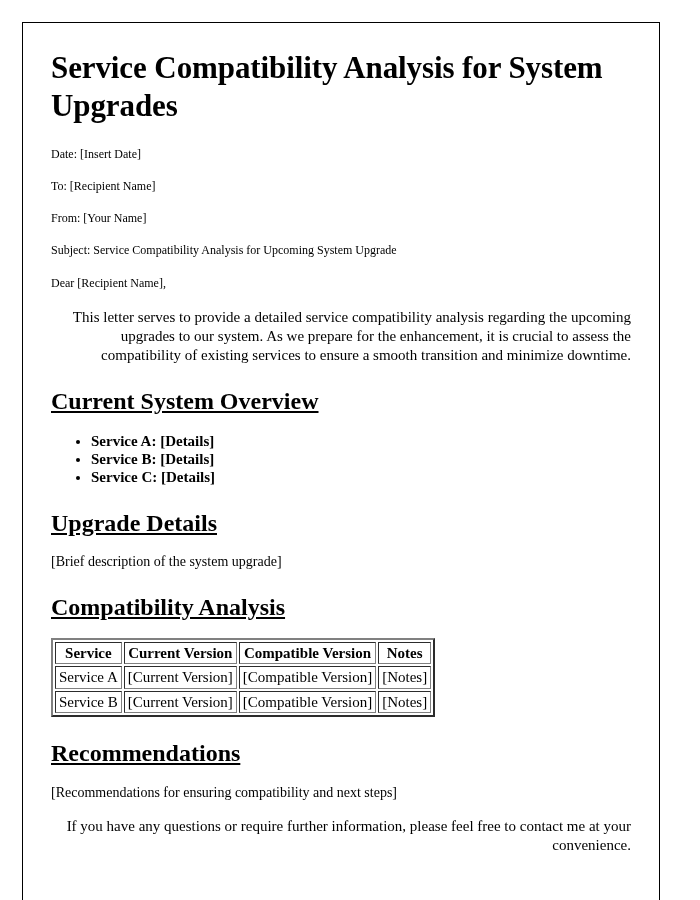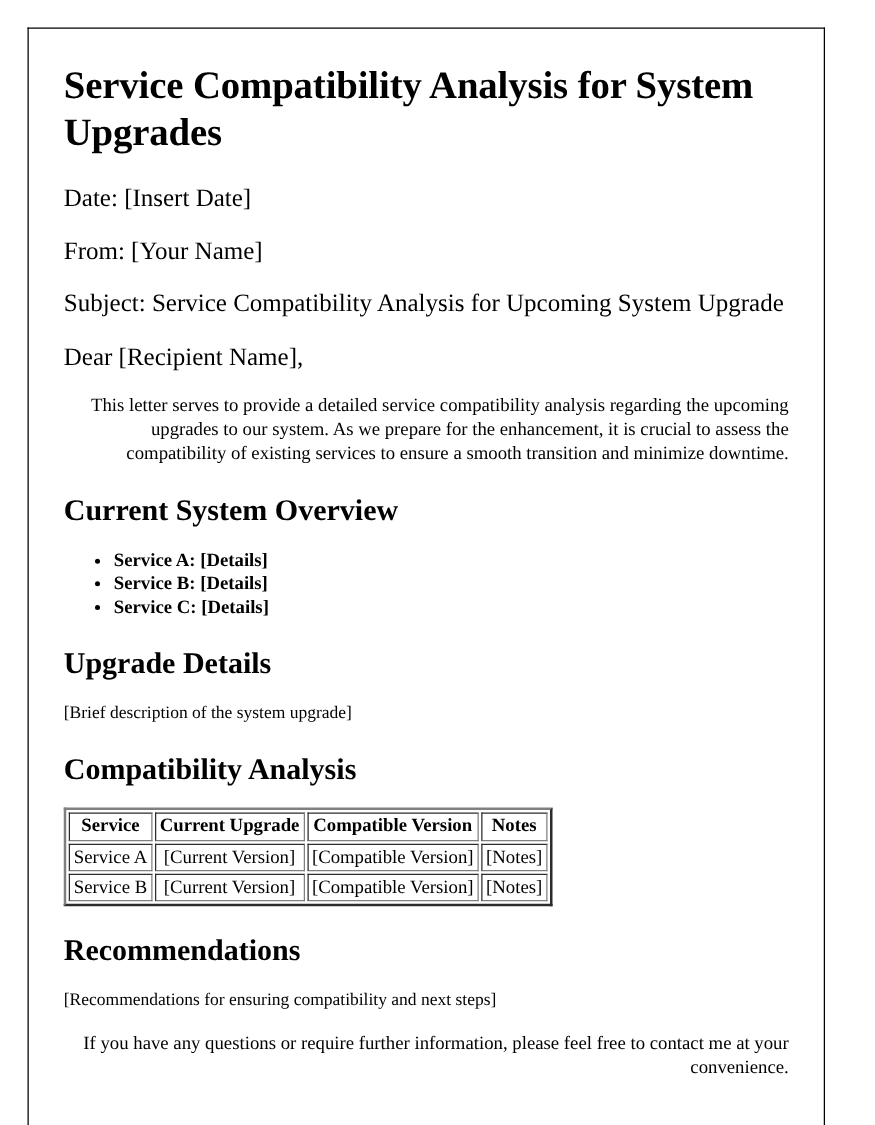--- a/index.html
+++ b/index.html
@@ -40,31 +40,32 @@
     margin: 0 0 22px 0;
     letter-spacing: -0.1px;
   }
 
   h2.section-heading {
     font-family: "Liberation Serif", "DejaVu Serif", serif;
     font-size: 24px;
     line-height: 1.2;
     font-weight: bold;
     margin: 22px 0 16px 0;
+    text-decoration: underline;
   }
 
   p.body-text {
     font-size: 15px;
     line-height: 1.27;
     margin: 0 0 17px 0;
     text-align: right;
   }
 
   p.meta-line {
-    font-size: 20px;
+    font-size: 12px;
     line-height: 1.27;
     margin: 0 0 17px 0;
   }
 
   p.block-text {
     font-size: 14px;
     line-height: 1.27;
     margin: 0 0 16px 0;
   }
 
@@ -108,20 +109,21 @@
 </head>
 <body>
 
 <div class="page">
   <div class="page-inner">
 
     <h1 class="doc-title">Service Compatibility Analysis for System Upgrades</h1>
 
     <p class="meta-line">Date: [Insert Date]</p>
 
+    <p class="meta-line">To: [Recipient Name]</p>
 
     <p class="meta-line">From: [Your Name]</p>
 
     <p class="meta-line">Subject: Service Compatibility Analysis for Upcoming System Upgrade</p>
 
     <p class="meta-line">Dear [Recipient Name],</p>
 
     <p class="body-text">This letter serves to provide a detailed service compatibility analysis regarding the upcoming upgrades to our system. As we prepare for the enhancement, it is crucial to assess the compatibility of existing services to ensure a smooth transition and minimize downtime.</p>
 
     <h2 class="section-heading">Current System Overview</h2>
@@ -135,21 +137,21 @@
     <h2 class="section-heading">Upgrade Details</h2>
 
     <p class="block-text">[Brief description of the system upgrade]</p>
 
     <h2 class="section-heading">Compatibility Analysis</h2>
 
     <table class="compat-table">
       <thead>
         <tr>
           <th>Service</th>
-          <th>Current Upgrade</th>
+          <th>Current Version</th>
           <th>Compatible Version</th>
           <th>Notes</th>
         </tr>
       </thead>
       <tbody>
         <tr>
           <td>Service A</td>
           <td>[Current Version]</td>
           <td>[Compatible Version]</td>
           <td>[Notes]</td>

